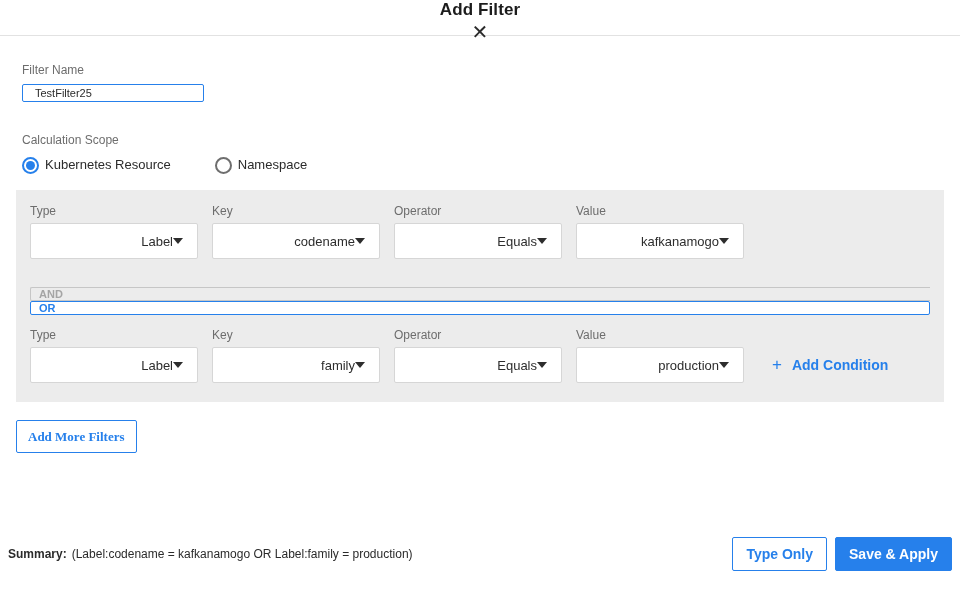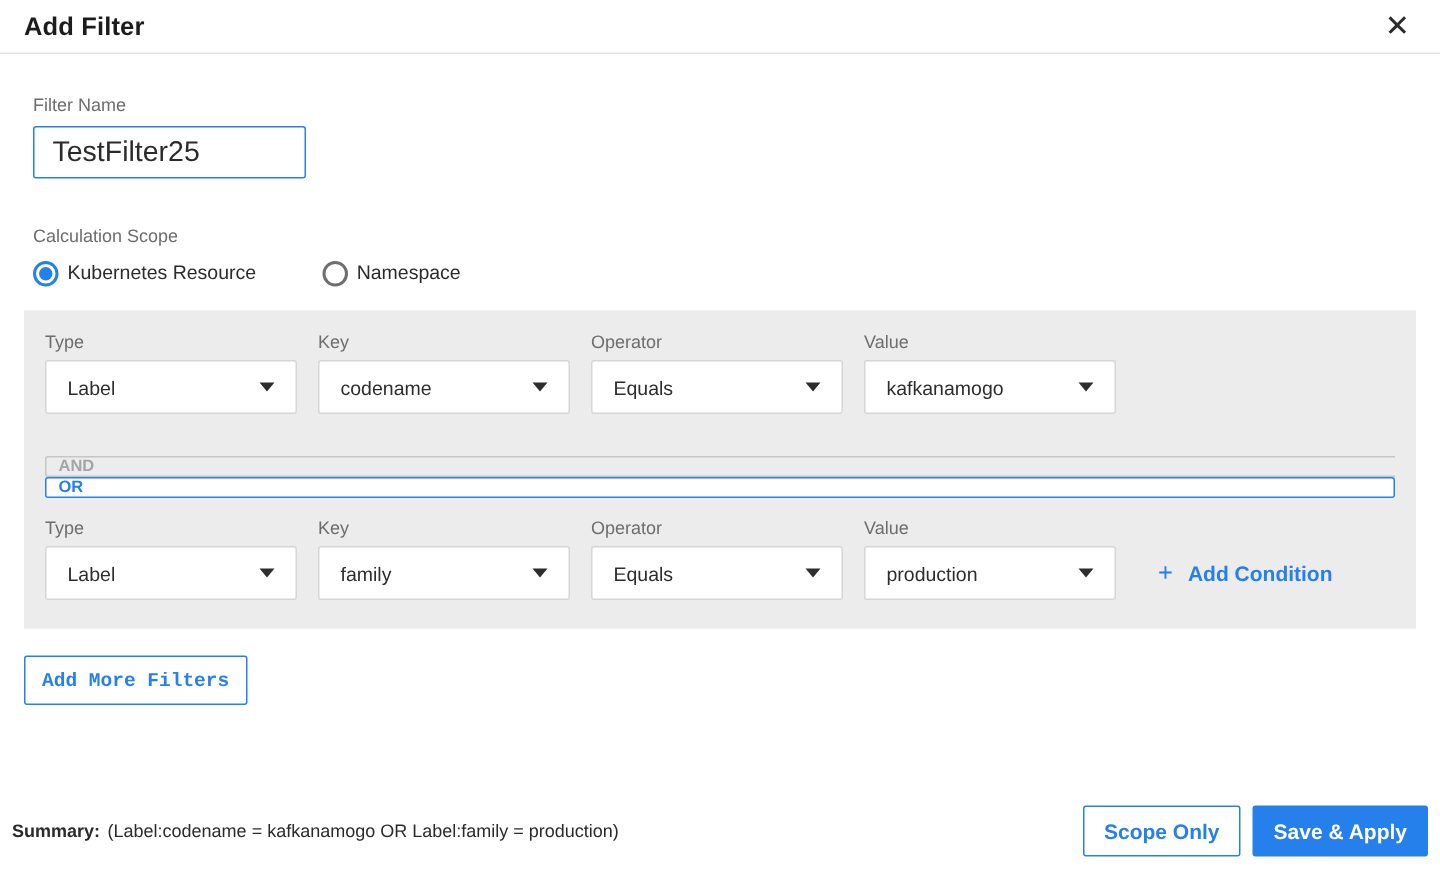--- a/index.html
+++ b/index.html
@@ -12,20 +12,21 @@
   }
 
   
   .dialog-header {
     height: 36px;
     display: flex;
     align-items: center;
     justify-content: space-between;
     padding: 0 16px;
     border-bottom: 1px solid #e2e2e2;
+    flex-direction: column;
   }
   .dialog-title {
     font-size: 17px;
     font-weight: 700;
     color: #1c1c1c;
     letter-spacing: 0.1px;
   }
   .close-btn {
     background: none;
     border: none;
@@ -40,25 +41,25 @@
   
   .filter-name-section { margin: 27px 0 0 22px; }
   .field-label {
     font-size: 12px;
     color: #6d6d6d;
     display: block;
   }
   .filter-name-input {
     margin-top: 7px;
     width: 182px;
-    height: 35px;
+    height: 18px;
     border: 1.5px solid #2680EB;
     border-radius: 2px;
     padding: 0 12px;
-    font-size: 19px;
+    font-size: 11px;
     color: #2b2b2b;
     font-family: "Liberation Sans", sans-serif;
     outline: none;
     background: #fff;
   }
 
   
   .scope-section { margin: 31px 0 0 22px; }
   .radio-row {
     display: flex;
@@ -102,21 +103,21 @@
   .cond-col { width: 168px; flex: none; }
   .col-label { font-size: 12px; color: #6d6d6d; display: block; }
   .dropdown {
     margin-top: 5px;
     height: 36px;
     background: #fff;
     border: 1px solid #d6d6d6;
     border-radius: 2px;
     display: flex;
     align-items: center;
-    justify-content: space-between;
+    justify-content: flex-end;
     padding: 0 14px;
     font-size: 13px;
     color: #2d2d2d;
     cursor: pointer;
   }
   .caret {
     width: 0; height: 0;
     border-left: 5px solid transparent;
     border-right: 5px solid transparent;
     border-top: 6px solid #2d2d2d;
@@ -166,21 +167,21 @@
   .add-more-btn {
     margin: 18px 0 0 16px;
     height: 33px;
     padding: 0 11px;
     background: #fff;
     border: 1px solid #2680EB;
     border-radius: 2px;
     color: #2680EB;
     font-size: 13px;
     font-weight: 700;
-    font-family: Liberation Mono, monospace;
+    font-family: Liberation Serif, serif;
     cursor: pointer;
   }
 
   
   .dialog-footer {
     position: absolute;
     left: 0; right: 0; bottom: 24px;
     display: flex;
     align-items: center;
     justify-content: space-between;
@@ -314,18 +315,18 @@
 
   </section>
 
   <button class="add-more-btn">Add More Filters</button>
 
   <footer class="dialog-footer">
     <div class="summary">
       <span class="summary-label">Summary:</span><span class="summary-text">(Label:codename = kafkanamogo OR Label:family = production)</span>
     </div>
     <div class="footer-actions">
-      <button class="btn btn-outline">Scope Only</button>
+      <button class="btn btn-outline">Type Only</button>
       <button class="btn btn-primary">Save &amp; Apply</button>
     </div>
   </footer>
 
 </div>
 
 </body></html>

